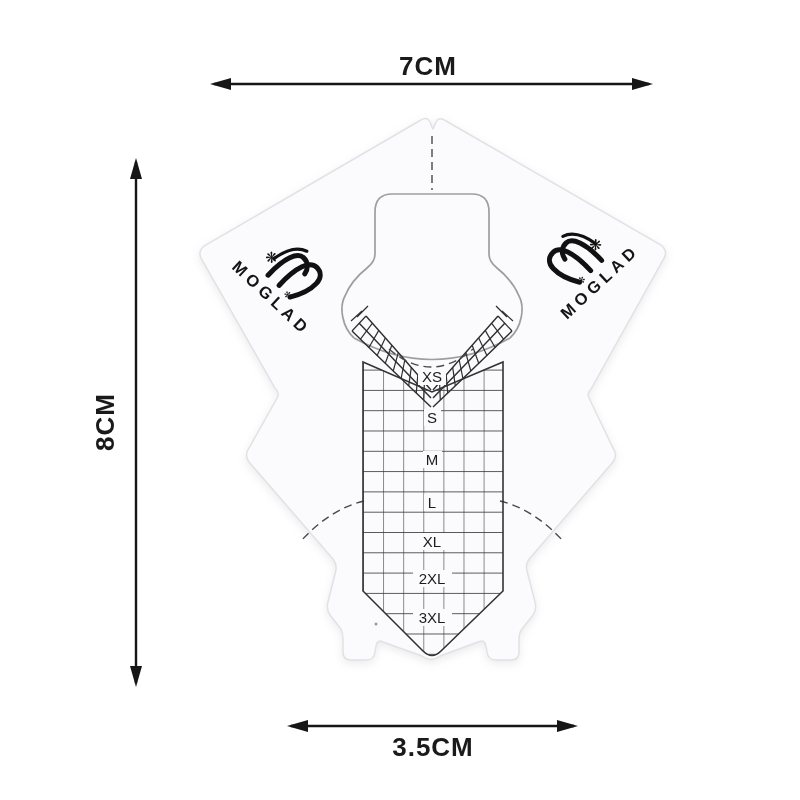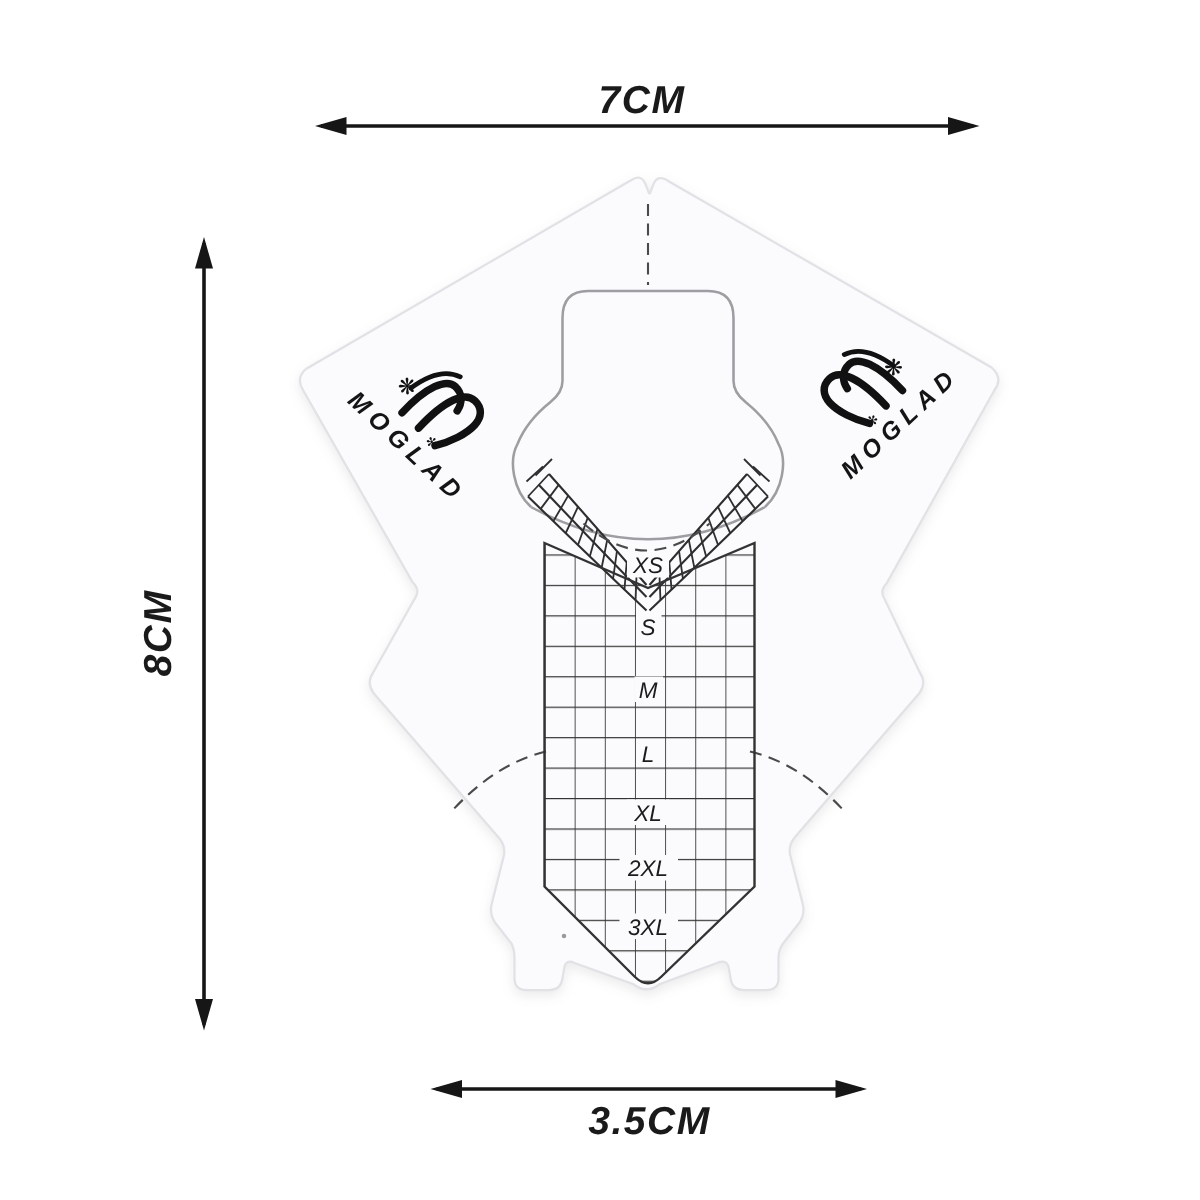--- a/index.html
+++ b/index.html
@@ -1,16 +1,16 @@
 <!DOCTYPE html>
 <html><head>
 <meta charset="utf-8">
 <style>
   html,body{margin:0;padding:0;background:#ffffff;}
-  .stage{position:relative;width:800px;height:800px;background:#ffffff;overflow:hidden;font-style:italic;}
+  .stage{position:relative;width:800px;height:800px;background:#ffffff;overflow:hidden;}
   svg{display:block;}
   .dim-label{font-family:"Liberation Sans",sans-serif;font-weight:bold;font-size:26px;letter-spacing:1px;}
   .size-label{font-family:"Liberation Sans",sans-serif;font-size:15px;fill:#1c1c1c;}
   .brand-text{font-family:"Liberation Sans",sans-serif;font-weight:bold;font-size:16.5px;letter-spacing:4.5px;fill:#141414;}
   .flower{font-family:"DejaVu Sans",sans-serif;fill:#111;}
   .paper{stroke:#e2e2e6;stroke-width:1.5;filter:drop-shadow(0px 3px 4px rgba(60,60,70,0.10));}
   .guide{fill:none;stroke:#9d9da2;stroke-width:1.7;}
   .inkline{stroke:#161616;stroke-width:2.4;}
   .band{fill:none;stroke:#2e2e2e;stroke-width:1.4;}
   .dashline{fill:none;stroke:#4a4a4a;stroke-width:1.4;stroke-dasharray:8 5;}

